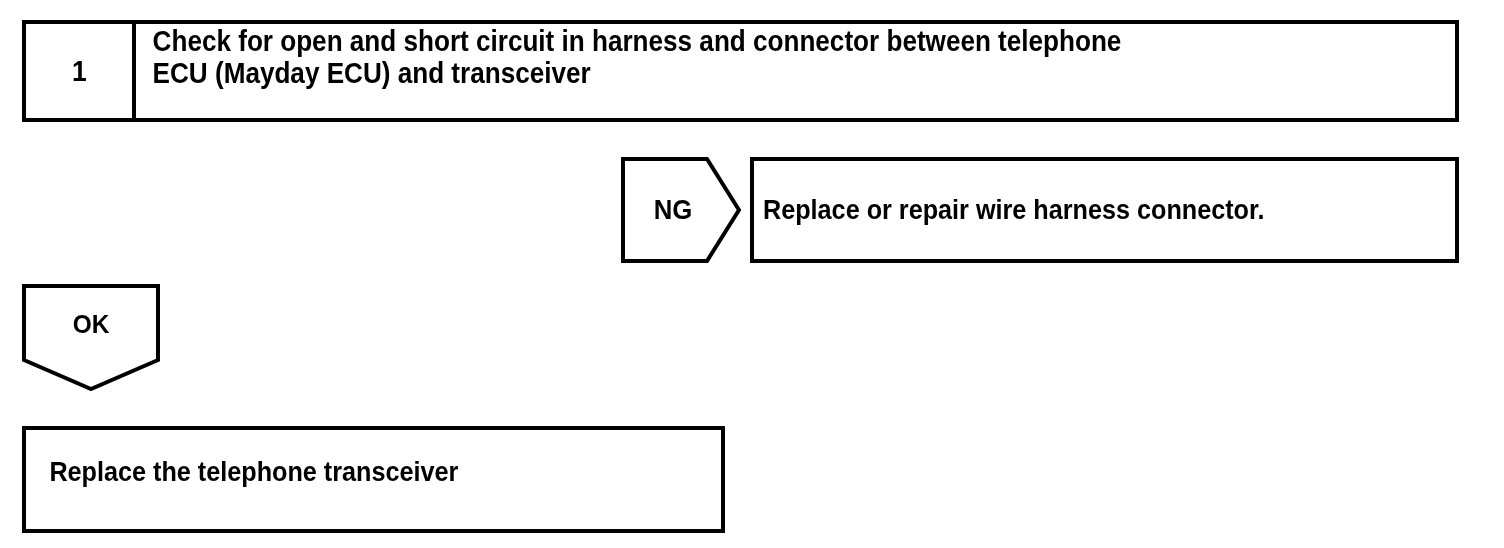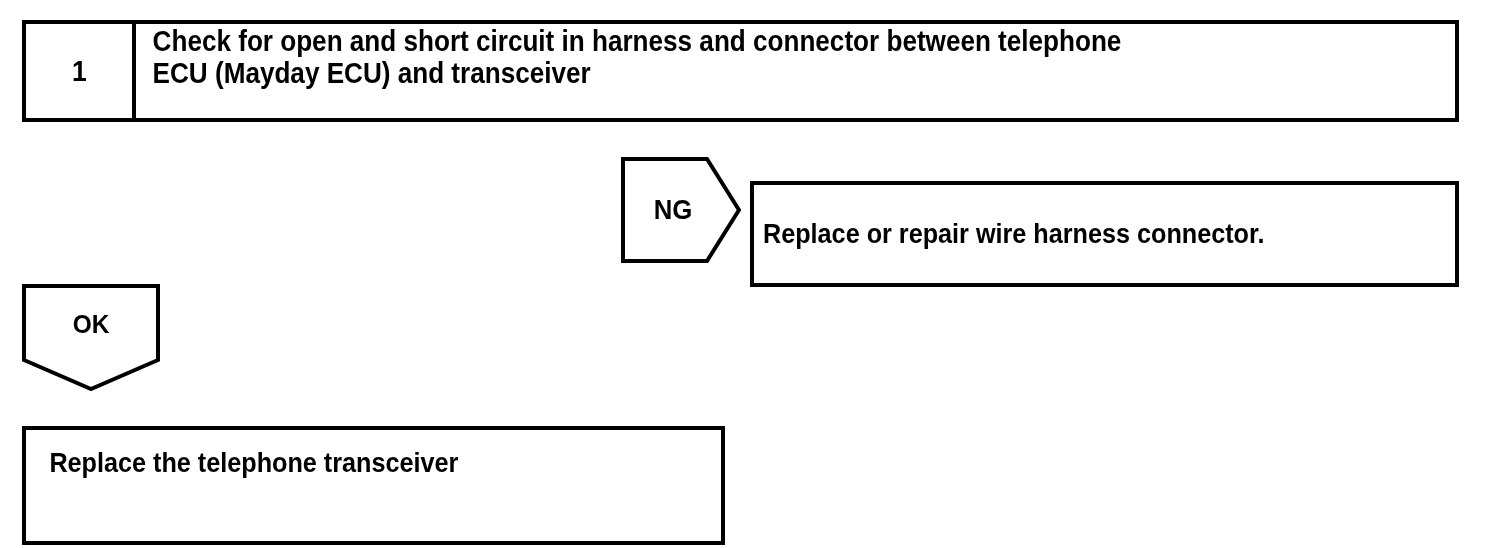--- a/index.html
+++ b/index.html
@@ -103,21 +103,20 @@
     pointer-events: none;
   }
 
   #ng-result-box {
     left: 750px;
     top: 157px;
     width: 709px;
     height: 106px;
     display: flex;
     align-items: center;
-    margin-top: 24px;
   }
   #ng-result-text {
     font-size: 28px;
     font-weight: bold;
     line-height: 1.1;
     padding-left: 10px;
     transform: scaleX(0.90);
     transform-origin: left center;
     width: 111%;
   }
@@ -144,24 +143,24 @@
     font-weight: bold;
     transform: scaleX(0.94);
     pointer-events: none;
   }
 
   
   #final-box {
     left: 22px;
     top: 426px;
     width: 703px;
-    height: 119px;
+    height: 107px;
     display: flex;
     align-items: flex-start;
-    padding-top: 18px;
+    padding-top: 27px;
     box-sizing: border-box;
   }
   #final-text {
     font-size: 28px;
     font-weight: bold;
     line-height: 1.1;
     padding-left: 26px;
     transform: scaleX(0.90);
     transform-origin: left top;
     width: 111%;

